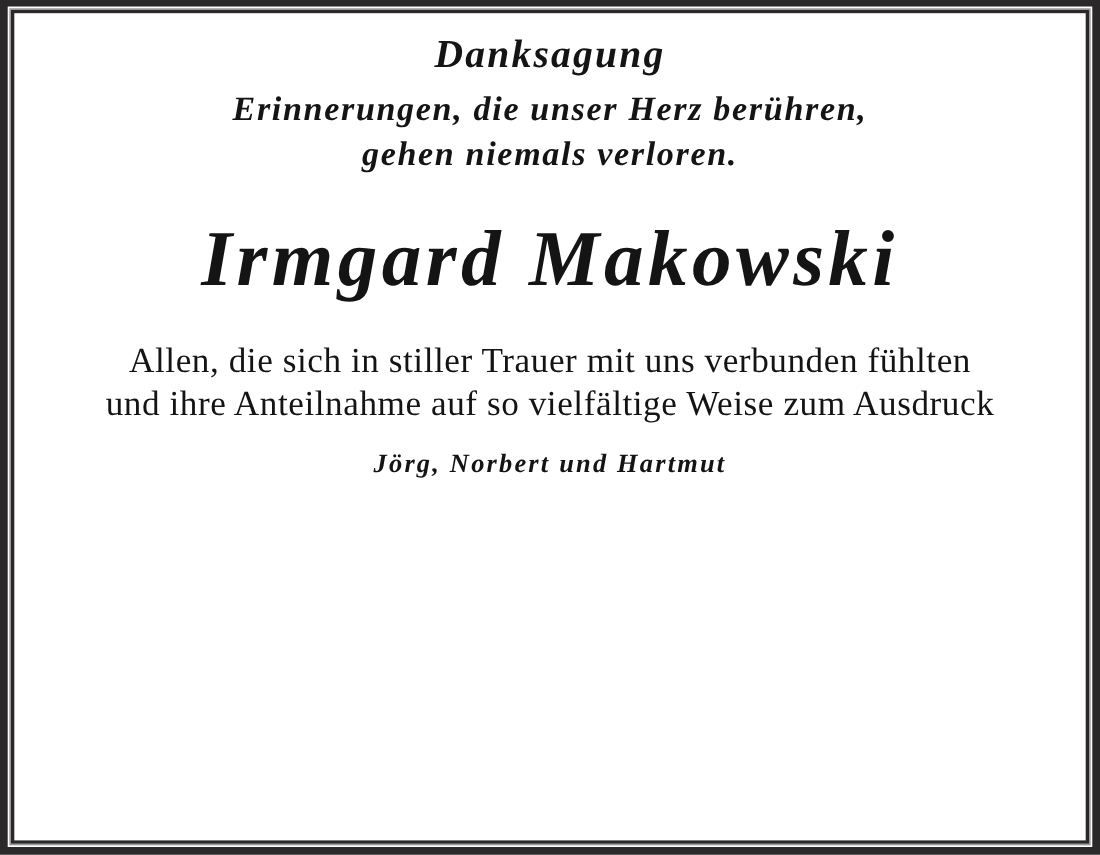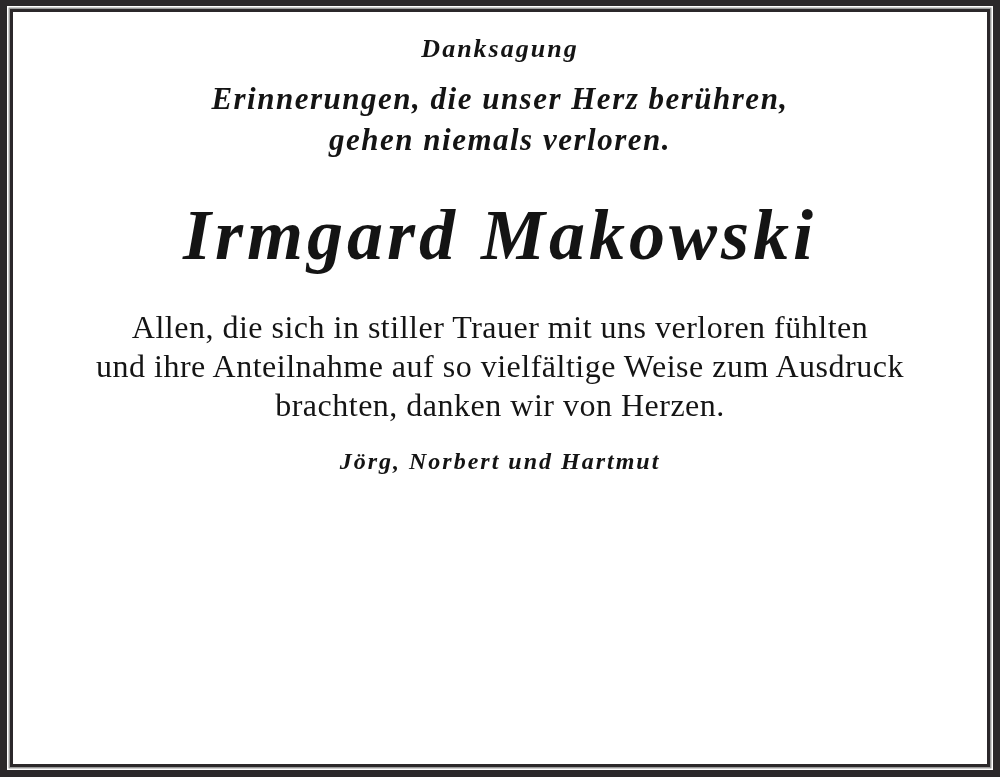--- a/index.html
+++ b/index.html
@@ -31,21 +31,21 @@
     box-shadow: 0 0 0 1.5px var(--halo);
     background: var(--background);
     text-align: center;
     overflow: hidden;
   }
   .line { white-space: nowrap; }
   .notice-title {
     margin-top: 16px;
     font-style: italic;
     font-weight: bold;
-    font-size: 26px;
+    font-size: 36px;
     line-height: 42px;
     letter-spacing: 2px;
   }
   .motto {
     margin-top: 8px;
     font-style: italic;
     font-weight: bold;
     font-size: 31px;
     line-height: 41px;
     letter-spacing: 1.5px;
@@ -91,23 +91,22 @@
     <div class="notice-title">Danksagung</div>
 
     <div class="motto">
       <div class="line">Erinnerungen, die unser Herz berühren,</div>
       <div class="line">gehen niemals verloren.</div>
     </div>
 
     <div class="deceased-name">Irmgard Makowski</div>
 
     <div class="para para-thanks">
-      <div class="line">Allen, die sich in stiller Trauer mit uns verloren fühlten</div>
+      <div class="line">Allen, die sich in stiller Trauer mit uns verbunden fühlten</div>
       <div class="line">und ihre Anteilnahme auf so vielfältige Weise zum Ausdruck</div>
-      <div class="line">brachten, danken wir von Herzen.</div>
     </div>
 
 
 
     <div class="mourners">Jörg, Norbert und Hartmut</div>
 
   </div>
 </div>
 
 </body></html>

